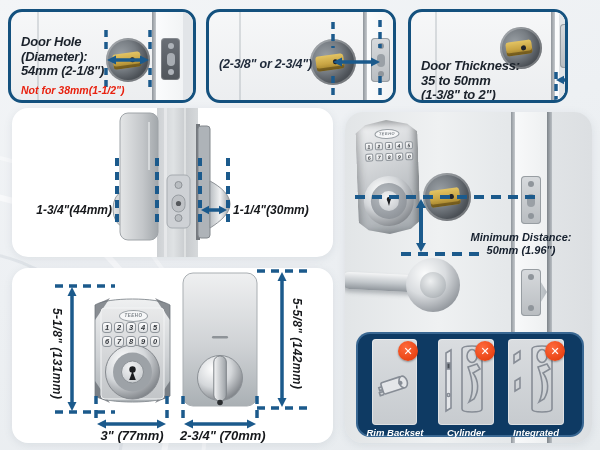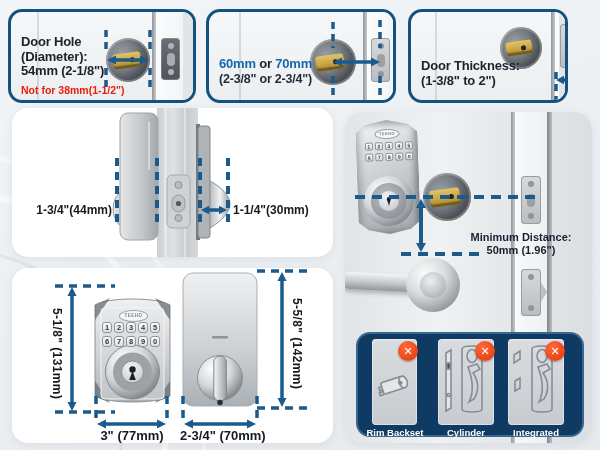--- a/index.html
+++ b/index.html
@@ -1,18 +1,18 @@
 <!DOCTYPE html>
 <html><head>
 <meta charset="utf-8">
 <style>
   html,body{margin:0;padding:0;}
   body{font-family:"Liberation Sans","DejaVu Sans",sans-serif;}
   #stage{position:relative;width:600px;height:450px;overflow:hidden;
-    background:linear-gradient(160deg,#f3f5f7 0%,#edf0f3 45%,#e7ebee 100%);}
+    background:linear-gradient(160deg,#f3f5f7 0%,#edf0f3 45%,#e7ebee 100%);font-style:italic;}
   
   .wave{position:absolute;border:6px solid rgba(255,255,255,.55);border-radius:50%;pointer-events:none;}
   .w1{width:420px;height:420px;left:-260px;top:190px;}
   .w2{width:520px;height:520px;left:-320px;top:150px;border-width:4px;border-color:rgba(255,255,255,.4);}
   .w3{width:320px;height:320px;left:-200px;top:250px;border-width:3px;border-color:rgba(210,216,222,.5);}
 
   
   .tp{position:absolute;top:9px;height:94px;box-sizing:border-box;border:3px solid #14517e;
       border-radius:14px;overflow:hidden;background:linear-gradient(180deg,#f6f7f8,#eceef0);}
   .tp1{left:8px;width:188px;} .tp2{left:206px;width:190px;} .tp3{left:408px;width:160px;}
@@ -151,21 +151,20 @@
         <line x1="124" y1="10" x2="124" y2="36"></line>
           <line x1="124" y1="64" x2="124" y2="88"></line>
         <line x1="171" y1="8" x2="171" y2="36"></line>
           <line x1="171" y1="64" x2="171" y2="90"></line>
       </g>
       <line x1="131" y1="50" x2="164" y2="50" stroke="#1b5a8c" stroke-width="3.5"></line>
       <polygon points="124,50 133,45.5 133,54.5" fill="#1b5a8c"></polygon>
       <polygon points="171,50 162,45.5 162,54.5" fill="#1b5a8c"></polygon>
     </svg>
     <div class="tp-text" style="top:45px">
-      <div><span class="vblue">60mm</span><span> or </span><span class="vblue">70mm</span></div>
       <div style="font-size:12.5px;color:#1f2a3a">(2-3/8" or 2-3/4")</div>
     </div>
   </div>
 
   <div class="tp tp3">
     <div class="molding" style="left:24px"></div>
     <div class="edge" style="left:144px;width:28px"></div>
     <div class="edge-gap" style="left:140px"></div>
     <div class="jamb" style="width:6px"></div>
     <div class="hole" style="left:89px;top:15px;width:42px;height:42px">
@@ -180,20 +179,21 @@
       <g stroke="#1b5a8c" stroke-width="3.5" stroke-dasharray="7 5">
         <line x1="145" y1="60" x2="145" y2="88"></line>
         <line x1="171" y1="60" x2="171" y2="88"></line>
       </g>
       <line x1="151" y1="68" x2="165" y2="68" stroke="#1b5a8c" stroke-width="3.5"></line>
       <polygon points="145,68 153,63.8 153,72.2" fill="#1b5a8c"></polygon>
       <polygon points="171,68 163,63.8 163,72.2" fill="#1b5a8c"></polygon>
     </svg>
     <div class="tp-text" style="top:47px">
       <div>Door Thickness:</div>
+      <div>35 to 50mm</div>
       <div>(1-3/8" to 2")</div>
     </div>
   </div>
 
   <div class="card" id="side-card">
     <svg width="321" height="149" style="position:absolute;left:0;top:0;border-radius:16px">
       <defs>
         <linearGradient id="doorV" x1="0" y1="0" x2="1" y2="0">
           <stop offset="0" stop-color="#cdd0d3"></stop>
             <stop offset=".4" stop-color="#dfe2e4"></stop>

